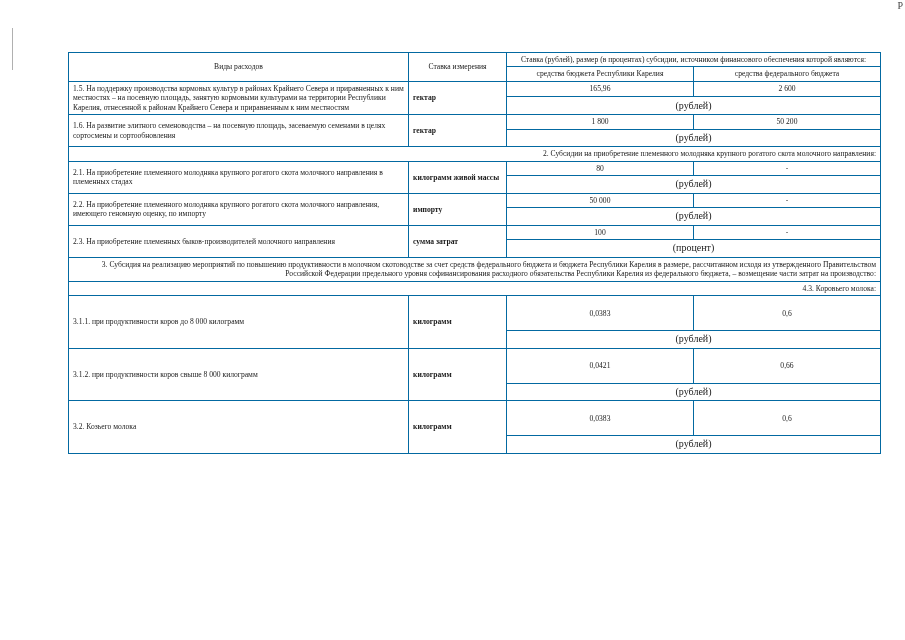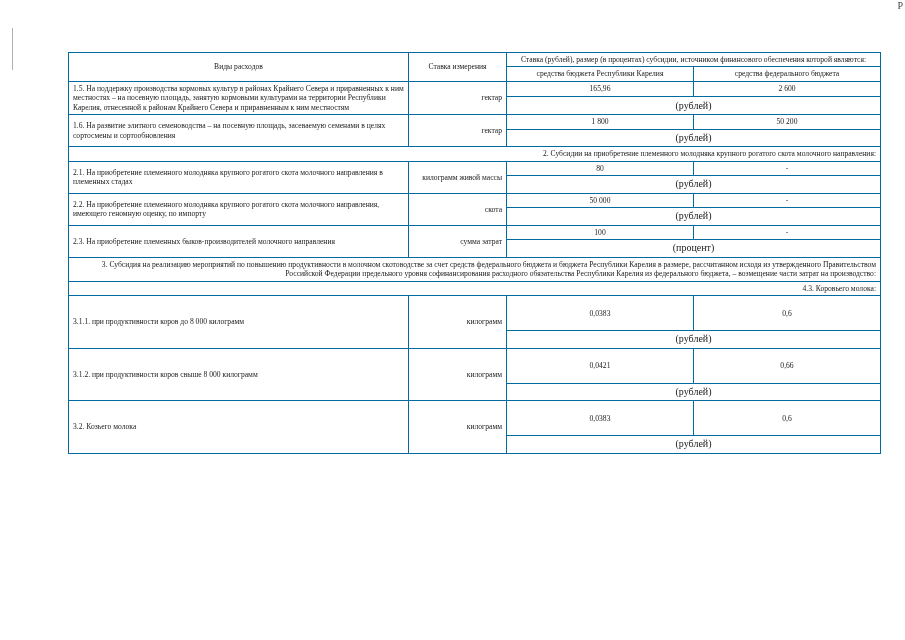--- a/index.html
+++ b/index.html
@@ -56,21 +56,21 @@
     text-align: center;
     vertical-align: middle;
     font-size: 7.6px;
     padding: 5px 6px;
   }
   .sect {
     text-align: right;
     padding: 4px 5px;
     font-size: 7.6px;
   }
-  .unit { text-align: right; }
+  .unit { text-align: left; font-weight: bold; }
   .val { text-align: center; margin-left: 29px; }
   .sub {
     text-align: center;
     font-size: 10px;
     padding: 3px 4px;
   }
   .desc { text-align: left; }
   .dash { text-align: center; }
   .row-tall td { height: 30px; }
 </style>
@@ -130,21 +130,21 @@
         <td class="unit" rowspan="2">килограмм живой массы</td>
         <td class="val">80</td>
         <td class="val dash">-</td>
       </tr>
       <tr>
         <td class="sub" colspan="2">(рублей)</td>
       </tr>
 
       <tr>
         <td class="desc" rowspan="2">2.2. На приобретение племенного молодняка крупного рогатого скота молочного направления, имеющего геномную оценку, по импорту</td>
-        <td class="unit" rowspan="2">скота</td>
+        <td class="unit" rowspan="2">импорту</td>
         <td class="val">50 000</td>
         <td class="val dash">-</td>
       </tr>
       <tr>
         <td class="sub" colspan="2">(рублей)</td>
       </tr>
 
       <tr>
         <td class="desc" rowspan="2">2.3. На приобретение племенных быков-производителей молочного направления</td>
         <td class="unit" rowspan="2">сумма затрат</td>

